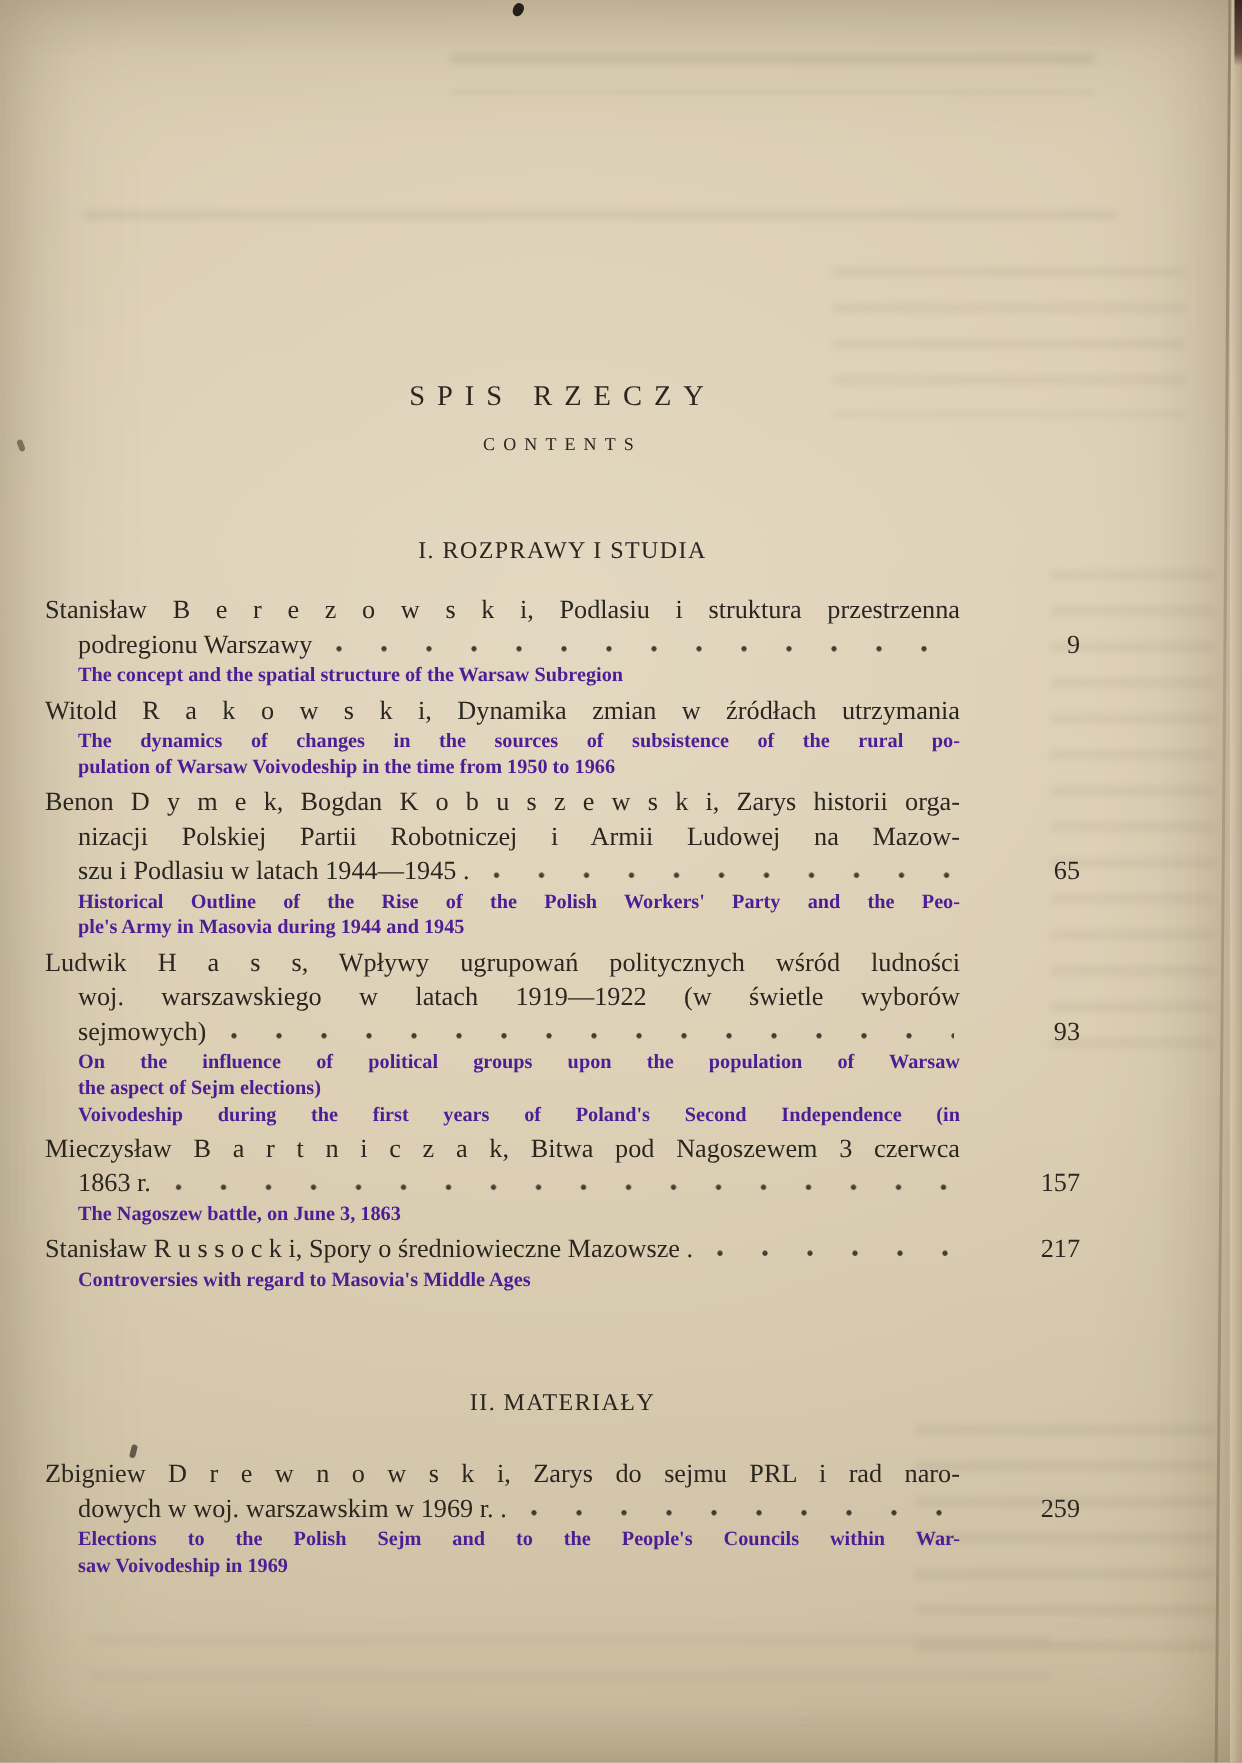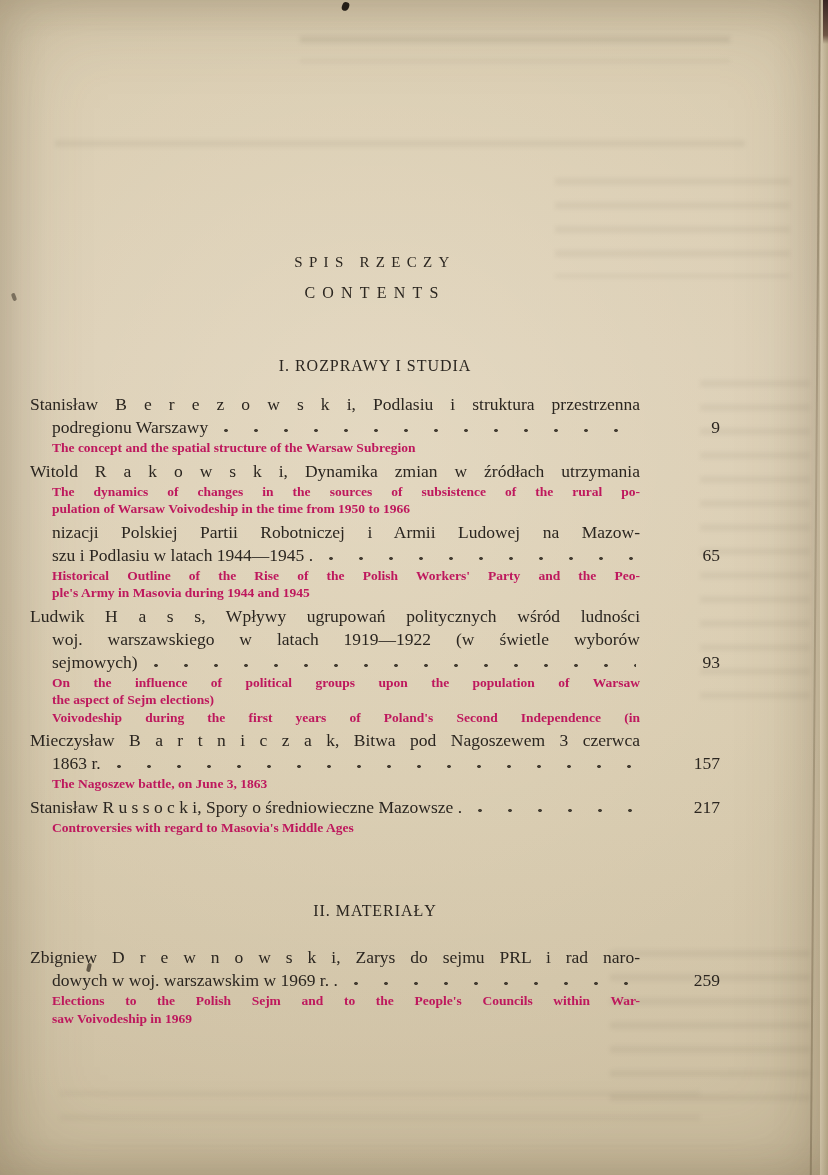--- a/index.html
+++ b/index.html
@@ -40,29 +40,29 @@
     background-image:repeating-linear-gradient(180deg, #6f6450 0 7px, transparent 7px 24px); }
   .g1 { left:300px; top:36px;  width:430px; height:26px; opacity:.12; }
   .g2 { left:55px;  top:140px; width:690px; height:14px; opacity:.09; }
   .g3 { left:555px; top:178px; width:235px; height:100px; opacity:.08; }
   .g4 { left:700px; top:380px; width:110px; height:330px; opacity:.08; }
   .g5 { left:610px; top:950px; width:200px; height:160px; opacity:.09; }
   .g6 { left:60px;  top:1090px; width:640px; height:40px; opacity:.05; }
 
   .content { position:absolute; left:30px; top:0; width:750px; color:#2b2620; }
   .headings { width:690px; text-align:center; }
-  .title-pl { margin-top:254px; font-size:15px; letter-spacing:.42em; font-weight:normal; }
-  .title-en { margin-top:13px; font-size:16px; letter-spacing:.45em; }
+  .title-pl { margin-top:254px; font-size:19px; letter-spacing:.42em; font-weight:normal; }
+  .title-en { margin-top:13px; font-size:12px; letter-spacing:.45em; }
   .section-heading { width:690px; text-align:center; font-size:16px; letter-spacing:.06em; }
   .sec1 .section-heading { margin-top:55px; margin-bottom:18px; }
   .sec2 .section-heading { margin-top:66px; margin-bottom:26px; }
 
   .ln { position:relative; }
   .pl { font-size:17.5px; line-height:23px; width:610px; }
-  .en { font-size:13.5px; line-height:17.5px; width:610px; font-weight:bold; color:#be185d; }
+  .en { font-size:13.5px; line-height:17.5px; width:610px; font-weight:bold; color:#4c1d95; }
   .ind { margin-left:22px; width:588px; }
   .just { text-align:justify; text-align-last:justify; }
   .entry { margin-bottom:3px; }
 
   .pgline { display:flex; align-items:baseline; width:690px; }
   .pgline.ind { width:668px;align-items:flex-end; }
   .pgline .txt { white-space:nowrap; }
   .leader { flex:1 1 auto; height:5px; align-self:flex-end; margin:0 44px 6px 16px;
     background-image:radial-gradient(circle at 2px 2.5px, rgba(48,42,33,.88) 1.5px, rgba(0,0,0,0) 2px);
     background-size:30px 5px; background-repeat:repeat-x; min-width:0; }
@@ -102,20 +102,21 @@
             <span class="pg">9</span>
           </div>
           <div class="ln en ind">The concept and the spatial structure of the Warsaw Subregion</div>
         </div>
         <div class="entry">
           <div class="ln pl just">Witold R a k o w s k i, Dynamika zmian w źródłach utrzymania</div>
           <div class="ln en ind just">The dynamics of changes in the sources of subsistence of the rural po-</div>
           <div class="ln en ind">pulation of Warsaw Voivodeship in the time from 1950 to 1966</div>
         </div>
         <div class="entry">
+          <div class="ln pl just">Benon D y m e k, Bogdan K o b u s z e w s k i, Zarys historii orga-</div>
           <div class="ln pl just ind">nizacji Polskiej Partii Robotniczej i Armii Ludowej na Mazow-</div>
           <div class="ln pl pgline ind">
             <span class="txt">szu i Podlasiu w latach 1944—1945 .</span>
             <span class="leader"></span>
             <span class="pg">65</span>
           </div>
           <div class="ln en ind just">Historical Outline of the Rise of the Polish Workers' Party and the Peo-</div>
           <div class="ln en ind">ple's Army in Masovia during 1944 and 1945</div>
         </div>
         <div class="entry">

